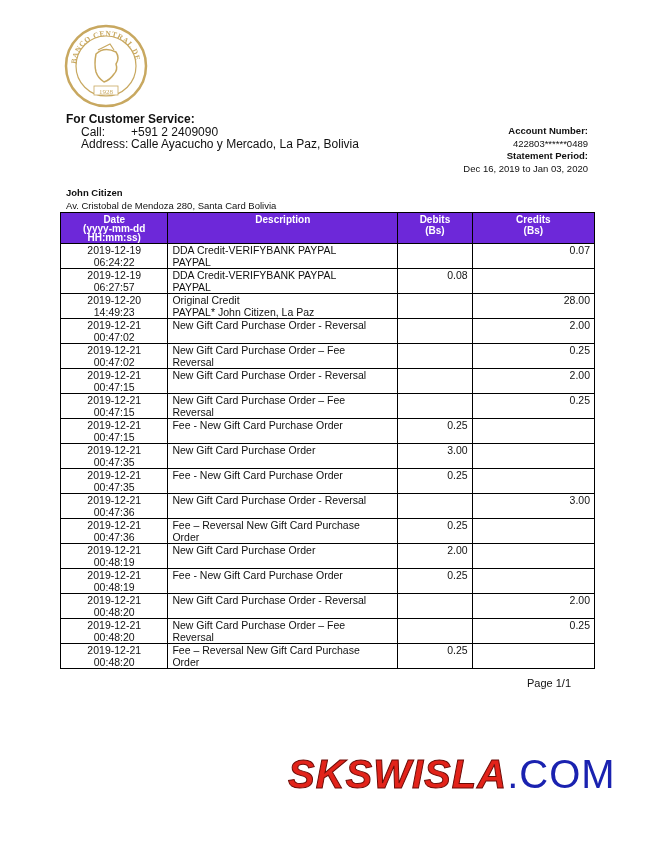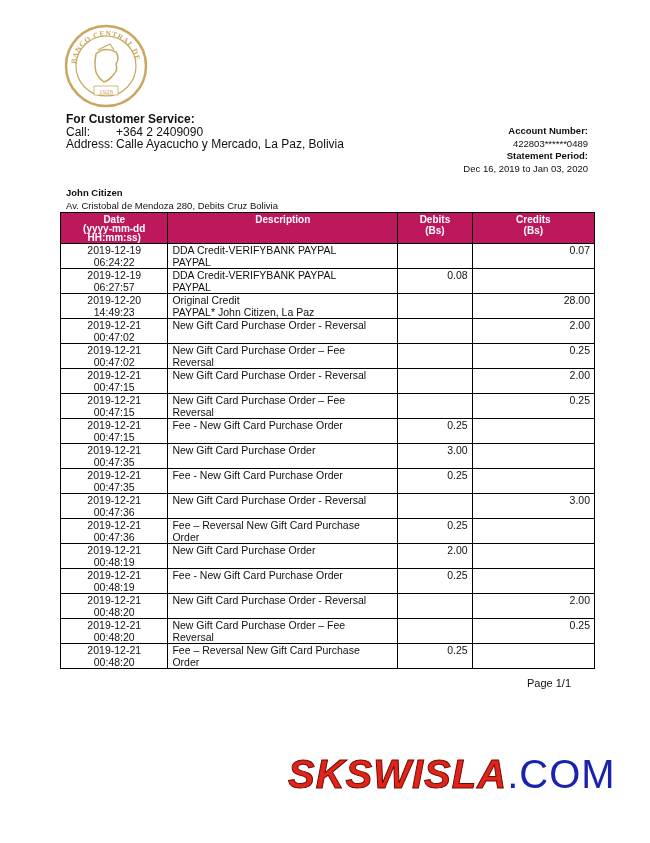--- a/index.html
+++ b/index.html
@@ -2,28 +2,28 @@
 <html><head>
 <meta charset="utf-8">
 <style>
   html, body { margin: 0; padding: 0; background: #ffffff; }
   body { width: 650px; height: 843px; position: relative; overflow: hidden;
          font-family: "Liberation Sans", sans-serif; color: #111; }
   .logo { position: absolute; left: 64px; top: 24px; width: 84px; height: 84px; }
   .cs { position: absolute; left: 66px; top: 113px; font-size: 12px; line-height: 12.5px; }
   .cs .title { font-weight: bold; }
   .cs .row { display: flex; }
-  .cs .lbl { width: 50px; }
+  .cs .lbl { width: 50px; margin-left: 15px; }
   .cust { position: absolute; left: 66px; top: 171px; font-size: 9.5px; line-height: 12.5px; margin-top: 16px; }
   .cust .name { font-weight: bold; }
   .acct { position: absolute; right: 62px; top: 125px; font-size: 9.5px; line-height: 12.5px; text-align: right; }
   .acct .b { font-weight: bold; }
   table.stmt { position: absolute; left: 60px; top: 212px; width: 535px; border-collapse: collapse;
                font-size: 10.5px; }
-  table.stmt th { background: #be185d; color: #fff; font-weight: bold; font-size: 10px;
+  table.stmt th { background: #6d28d9; color: #fff; font-weight: bold; font-size: 10px;
                   border: 1px solid #000; vertical-align: top; padding: 1px 18px; line-height: 11px; }
   table.stmt th .sub { font-size: 10px; display: block; line-height: 8.5px; }
   table.stmt td { border: 1px solid #000; vertical-align: top; padding: 0 4px; line-height: 12px; height: 24px; box-sizing: border-box; }
   td.date { text-align: center; width: 101px; margin-left: 32px; }
   td.desc { width: 216px; }
   td.deb { text-align: right; width: 70px; }
   td.cred { text-align: right; width: 115px; }
   .page { position: absolute; left: 527px; top: 677px; font-size: 11px; }
   .wm { position: absolute; left: 288px; top: 752px; font-size: 40px; letter-spacing: 1px; white-space: nowrap;
         font-family: Liberation Sans, sans-serif; }
@@ -47,31 +47,31 @@
     <path d="M 34 26 L 46 20 L 50 26" fill="none" stroke="#c8a860" stroke-width="1.2"></path>
     <rect x="30" y="62" width="24" height="9" fill="#fff" stroke="#c8a860" stroke-width="0.8"></rect>
     <text x="42" y="69.5" font-size="7" fill="#c8a860" text-anchor="middle" font-family="Liberation Serif, serif">1928</text>
   </svg>
 </div>
 
 <div class="cs">
   <div class="title">For Customer Service:</div>
   <div class="row">
     <span class="lbl">Call:</span>
-    <span>+364 2 2409090</span>
+    <span>+591 2 2409090</span>
   </div>
   <div class="row">
     <span class="lbl">Address:</span>
     <span>Calle Ayacucho y Mercado, La Paz, Bolivia</span>
   </div>
 </div>
 
 <div class="cust">
   <div class="name">John Citizen</div>
-  <div>Av. Cristobal de Mendoza 280, Debits Cruz Bolivia</div>
+  <div>Av. Cristobal de Mendoza 280, Santa Card Bolivia</div>
 </div>
 
 <div class="acct">
   <div class="b">Account Number:</div>
   <div>422803******0489</div>
   <div class="b">Statement Period:</div>
   <div>Dec 16, 2019 to Jan 03, 2020</div>
 </div>
 
 <table class="stmt">

